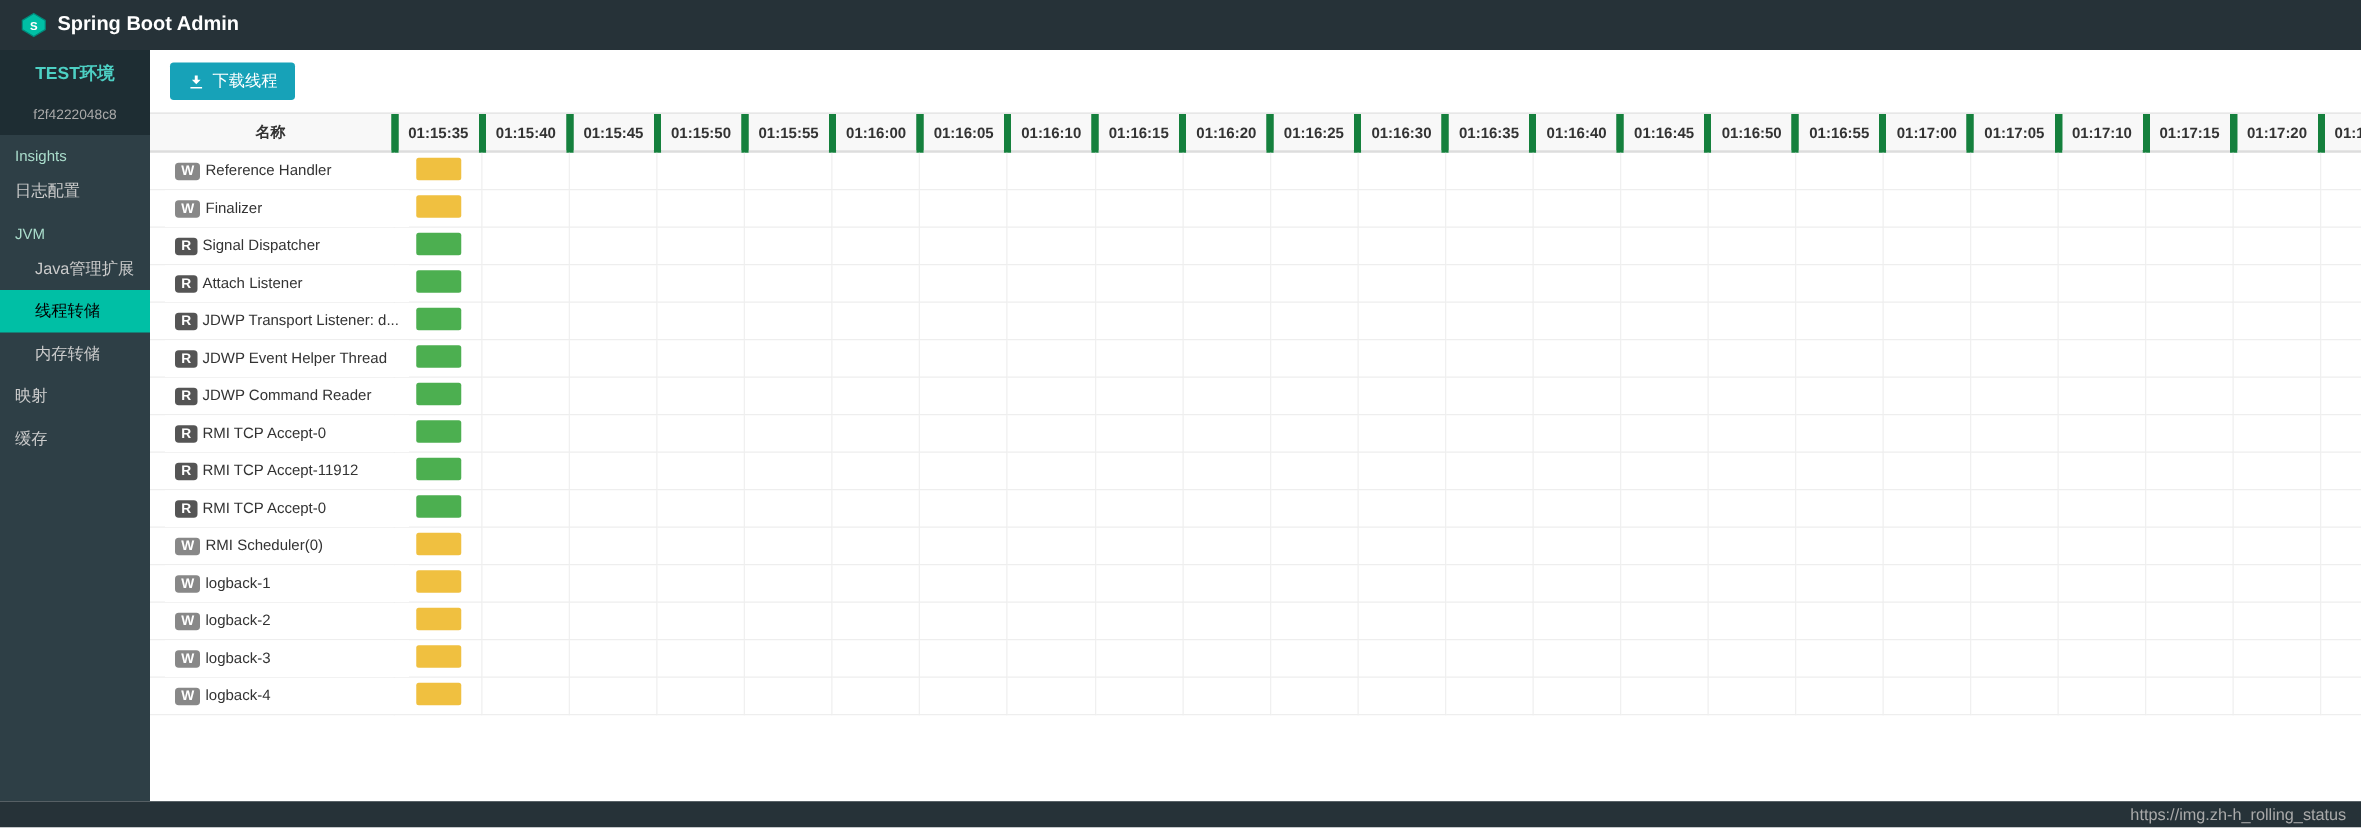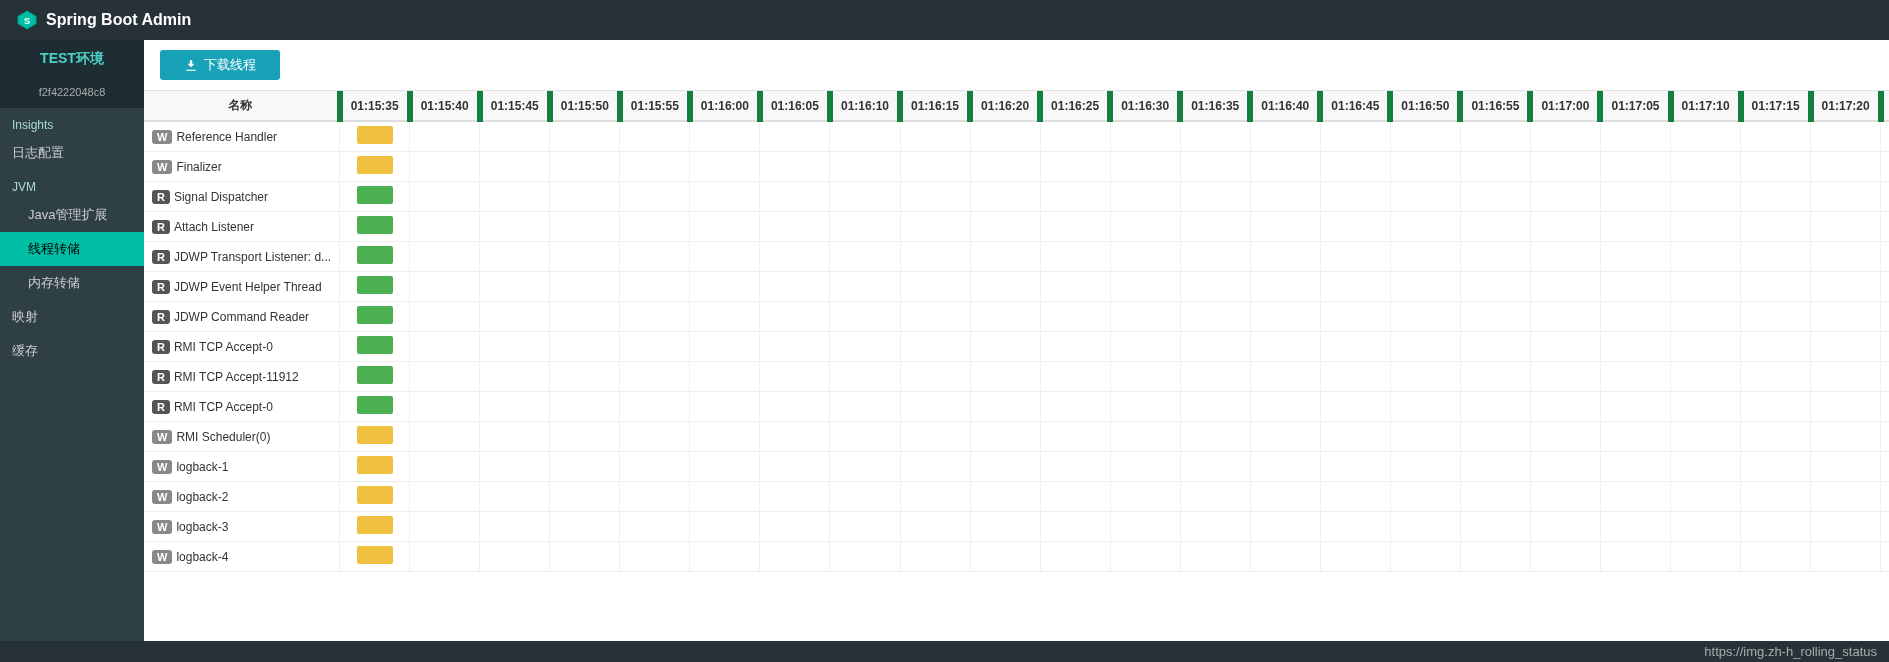--- a/index.html
+++ b/index.html
@@ -56,21 +56,21 @@
 
     
     .app-body {
       display: flex;
       flex: 1;
       overflow: hidden;
     }
 
     
     .sidebar {
-      width: 144px;
+      width: 120px;
       background: #2e3f46;
       color: #fff;
       display: flex;
       flex-direction: column;
       flex-shrink: 0;
       overflow-y: auto;
     }
     .sidebar-header {
       background: #1e2d33;
       padding: 10px 12px;
@@ -119,21 +119,21 @@
     
     .toolbar {
       padding: 10px 16px;
       border-bottom: 1px solid #e0e0e0;
       flex-shrink: 0;
     }
     .btn-download {
       background: #17a2b8;
       color: #fff;
       border: none;
-      padding: 6px 24px;
+      padding: 6px 14px;
       border-radius: 3px;
       cursor: pointer;
       font-size: 13px;
       display: flex;
       align-items: center;
       gap: 6px;
     }
 
     
     .thread-table-container {
@@ -166,21 +166,21 @@
     }
     .thread-table td {
       border-bottom: 1px solid #eee;
       border-right: 1px solid #f0f0f0;
       padding: 4px 8px;
       white-space: nowrap;
       color: #333;
     }
     .thread-table td.name-col {
       position: sticky;
-      left: 0;
+      left: 12px;
       background: #fff;
       z-index: 1;
       min-width: 180px;
     }
 
     .thread-badge {
       display: inline-block;
       border-radius: 3px;
       padding: 1px 5px;
       font-size: 11px;

